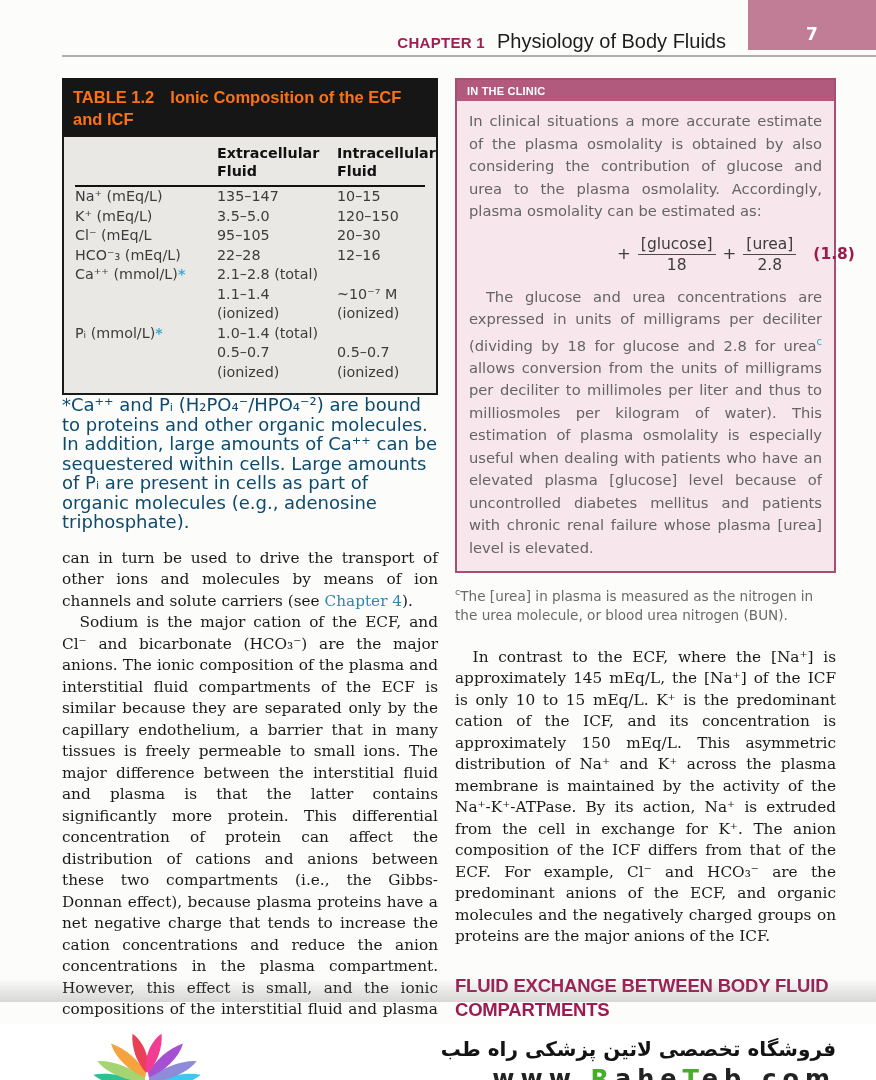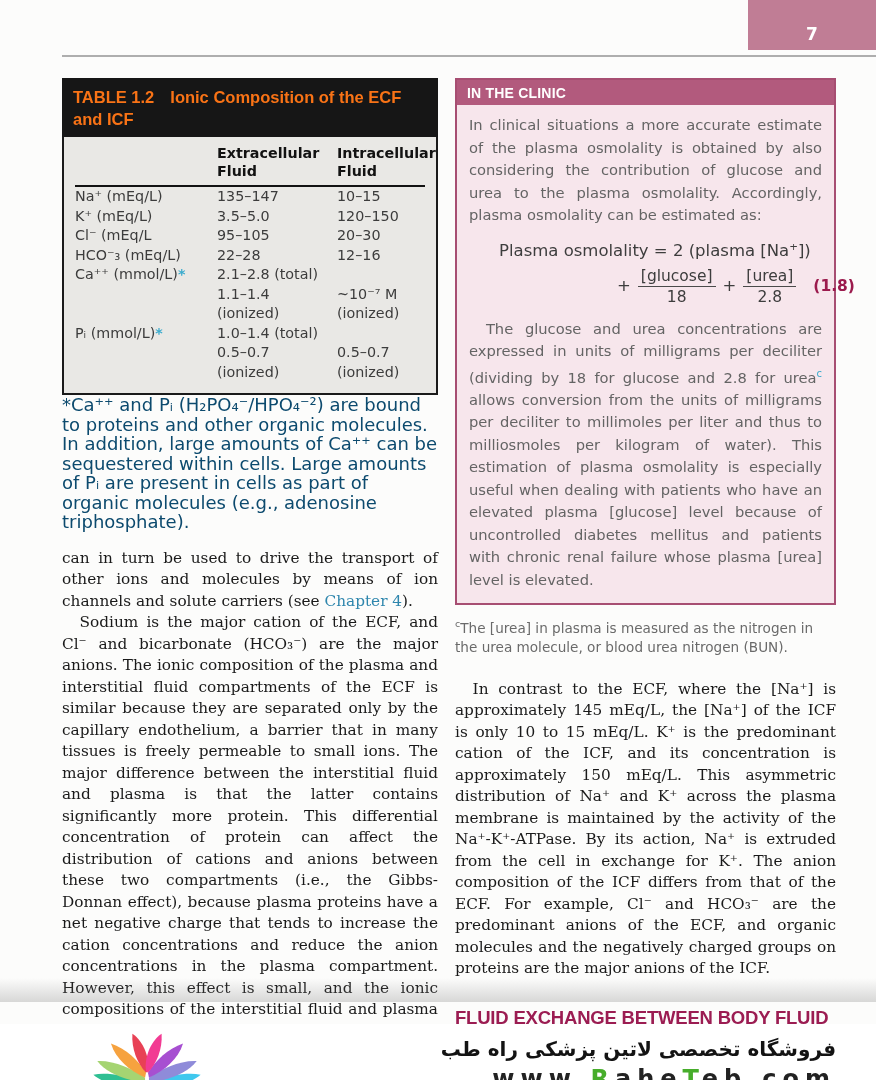--- a/index.html
+++ b/index.html
@@ -41,21 +41,21 @@
   .eq .ref { position:absolute; right:2px; color:#9b1b4d; font-weight:bold; font-size:15.5px; }
   .eq18 .l1 { margin-left:30px; }
   .eq18 .l2 { margin-left:148px; display:flex; align-items:center; gap:7px; margin-top:4px; }
   .frac { display:inline-flex; flex-direction:column; text-align:center; font-size:15.5px; line-height:18px; }
   .frac .num { border-bottom:1.5px solid #4a4a4a; padding:0 3px 1px; }
   .frac .den { padding-top:1px; }
   .eq18 .ref { position:static; margin-left:10px; }
 
   
   .clinic-box { border:2px solid #a74e72; background:#f7e6ec; }
-  .clinic-header { background:#b25a7d; color:#fff; font-weight:bold; font-size:14px; padding:5px 10px 4px; font-family:"Liberation Sans", sans-serif; letter-spacing:.2px; }
+  .clinic-header { background:#b25a7d; color:#fff; font-weight:bold; font-size:11px; padding:5px 10px 4px; font-family:"Liberation Sans", sans-serif; letter-spacing:.2px; }
   .clinic-body { padding:9px 12px 12px; font-size:14.7px; line-height:22.5px; color:#646464; text-align:justify; }
   .clinic-eq { background:transparent; }
   .marker-sup { color:#3aabcd; font-size:10px; }
   .clinic-footnote { margin-top:9px; font-size:13.6px; line-height:19px; color:#6a6a6a; }
   .clinic-footnote sup { font-size:9.5px; }
 
   
   .section-heading { font-family:"Liberation Sans", sans-serif; font-weight:bold; font-size:18.5px; line-height:24px; color:#9b1c52; border-bottom:2px solid #b7688a; padding-bottom:8px; margin:26px 0 10px; letter-spacing:-0.2px; }.mt16{margin-top:16px}.mt22{margin-top:22px}
 
   
@@ -65,20 +65,23 @@
   .footer-text { position:absolute; right:40px; top:12px; text-align:right; }
   .persian-line { direction:rtl; font-size:20px; font-weight:700; color:#131313; line-height:26px; font-family:"DejaVu Sans", sans-serif; }
   .url-line { margin-top:3px; font-size:24px; font-weight:bold; letter-spacing:6px; color:#222; font-family:"DejaVu Sans", sans-serif; }
   .url-green { color:#47ad2b; }
 </style>
 </head>
 <body>
 
 <div class="page">
 
+  <div class="header-text">
+    <span class="chapter-label">CHAPTER 1</span><span class="page-title">Physiology of Body Fluids</span>
+  </div>
   <div class="page-tab">
     <span>7</span>
   </div>
   <div class="header-rule"></div>
 
   <div class="col col-left">
 
     <div>
       <div class="tbl-title">
         <span class="tbl-label">TABLE 1.2</span><span>Ionic Composition of the ECF and ICF</span>
@@ -155,21 +158,20 @@
 
   </div>
 
   <div class="col col-right">
 
     <div class="clinic-box">
       <div class="clinic-header">IN THE CLINIC</div>
       <div class="clinic-body">
         <p>In clinical situations a more accurate estimate of the plasma osmolality is obtained by also considering the contribution of glucose and urea to the plasma osmolality. Accordingly, plasma osmolality can be estimated as:</p>
         <div class="eq eq18 clinic-eq">
-          <div class="l1">Plasma osmolality = 2 (plasma [Na⁺])</div>
           <div class="l2">
             <span>+</span>
             <span class="frac">
                 <span class="num">[glucose]</span>
                 <span class="den">18</span>
               </span>
             <span>+</span>
             <span class="frac">
                 <span class="num">[urea]</span>
                 <span class="den">2.8</span>

